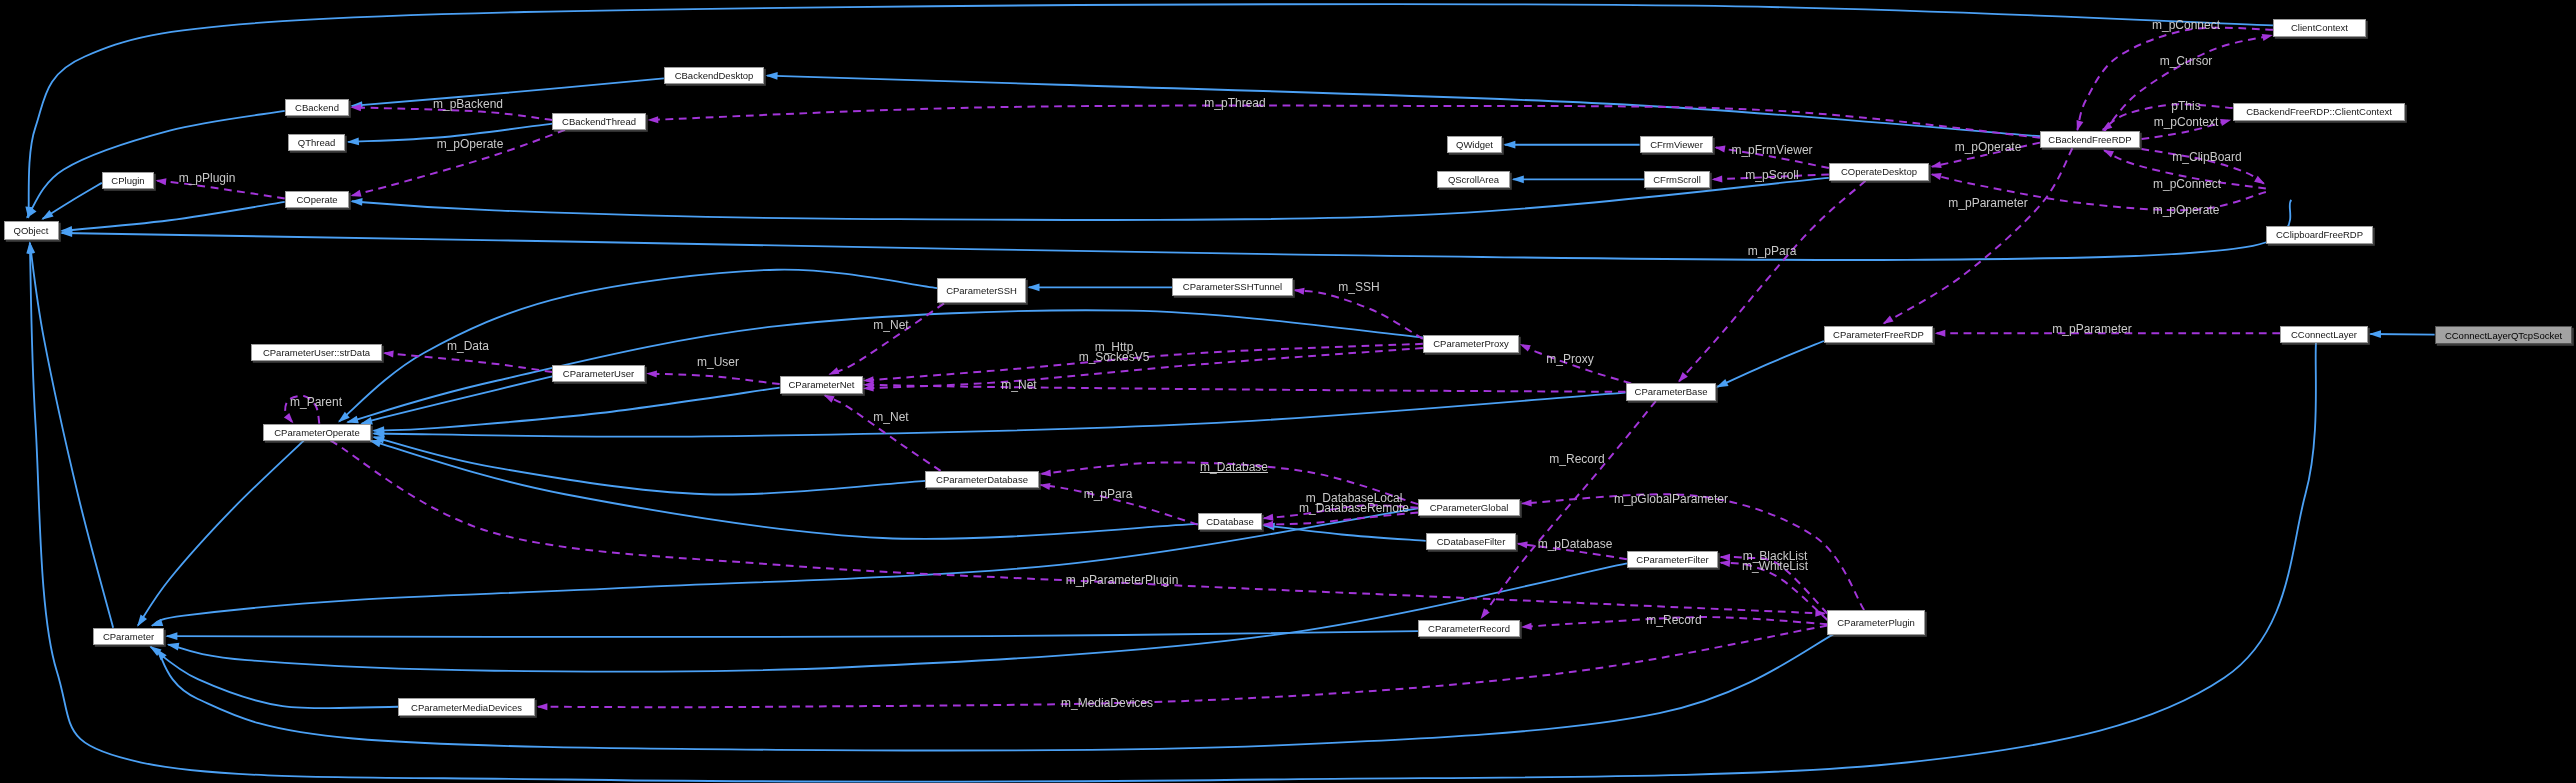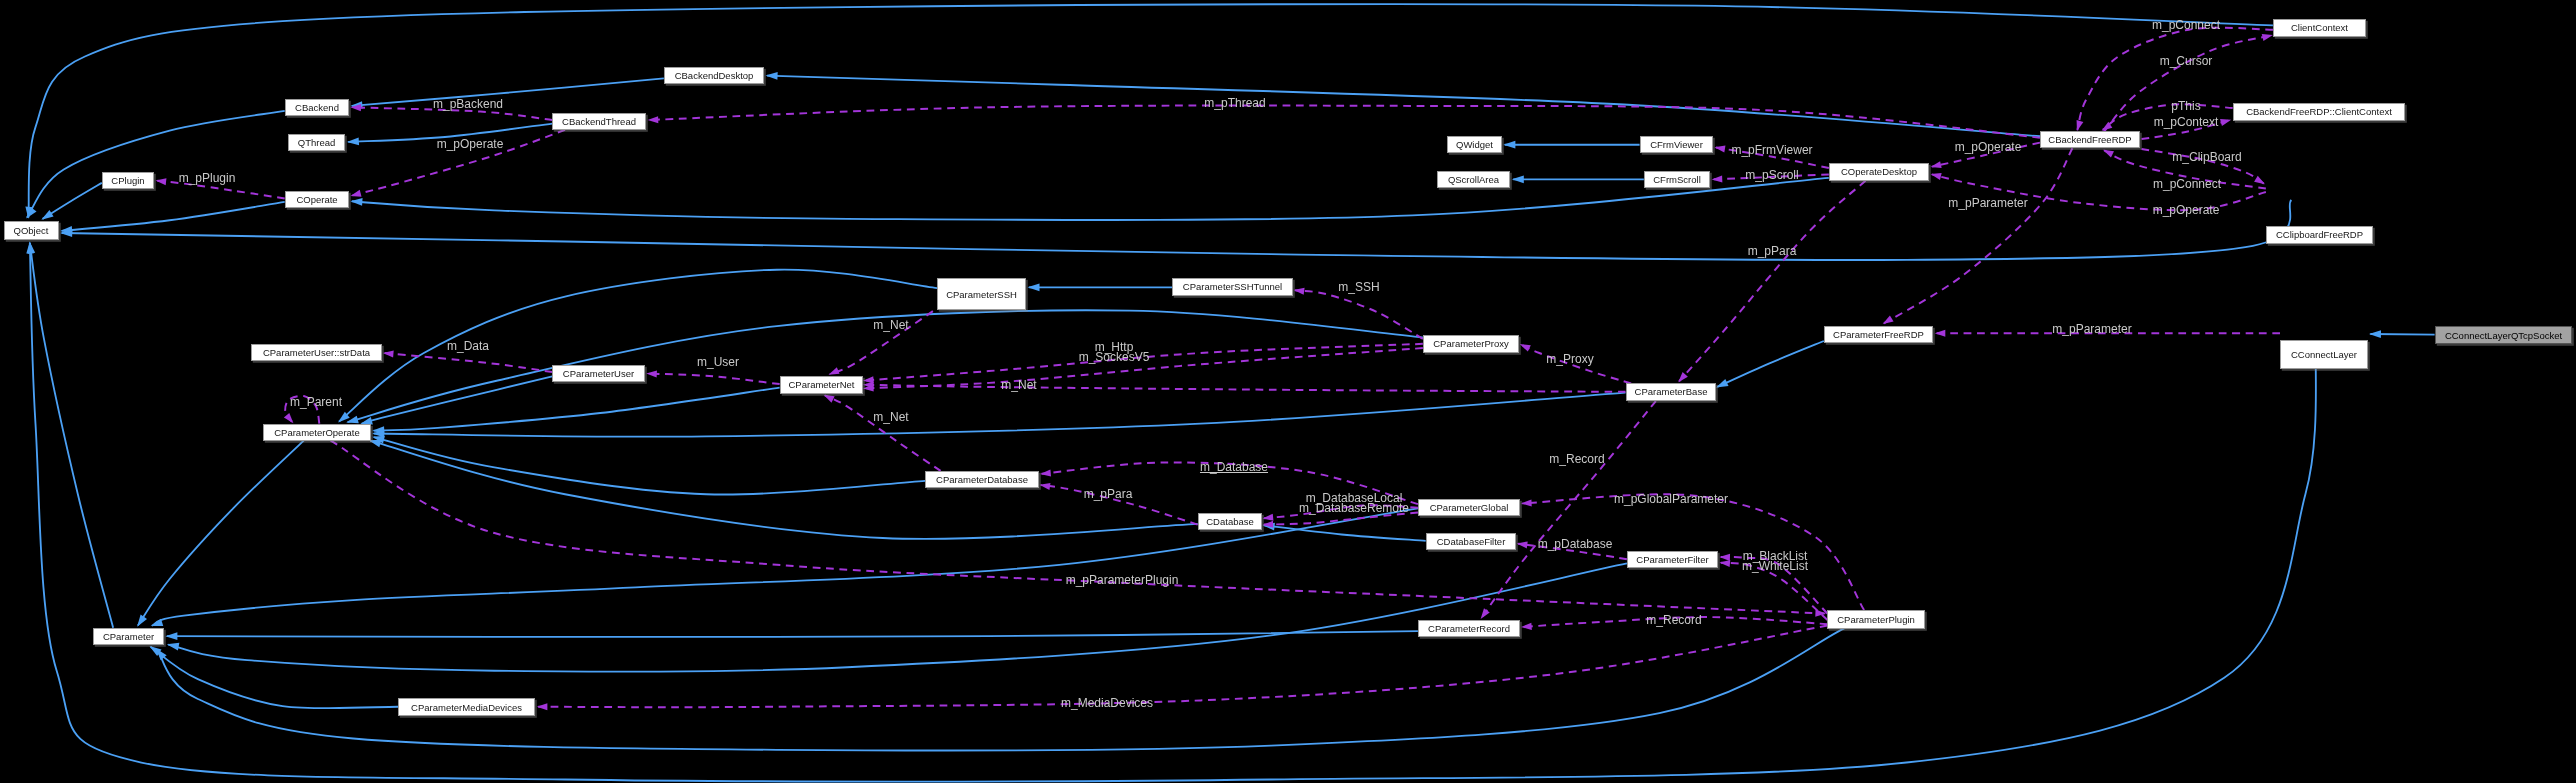--- a/index.html
+++ b/index.html
@@ -203,34 +203,34 @@
     <div class="node" style="left: 285px; top: 191px; width: 64px; height: 17px;">COperate</div>
     <div class="node" style="left: 1447px; top: 136px; width: 55px; height: 17px;">QWidget</div>
     <div class="node" style="left: 1640px; top: 136px; width: 73px; height: 17px;">CFrmViewer</div>
     <div class="node" style="left: 1437px; top: 171px; width: 73px; height: 17px;">QScrollArea</div>
     <div class="node" style="left: 1644px; top: 171px; width: 66px; height: 17px;">CFrmScroll</div>
     <div class="node" style="left: 1829px; top: 163px; width: 100px; height: 17.7px;">COperateDesktop</div>
     <div class="node" style="left: 2040px; top: 131px; width: 100px; height: 17px;">CBackendFreeRDP</div>
     <div class="node" style="left: 2273px; top: 19px; width: 93px; height: 17.7px;">ClientContext</div>
     <div class="node" style="left: 2233px; top: 103px; width: 172px; height: 17.7px;">CBackendFreeRDP::ClientContext</div>
     <div class="node" style="left: 2266px; top: 182px; width: 107px; height: 17.7px; margin-top: 44px;">CClipboardFreeRDP</div>
-    <div class="node" style="left: 937px; top: 278px; width: 89px; height: 32px;">CParameterSSH</div>
+    <div class="node" style="left: 937px; top: 278px; width: 89px; height: 25px;">CParameterSSH</div>
     <div class="node" style="left: 1172px; top: 278px; width: 121px; height: 17.7px;">CParameterSSHTunnel</div>
     <div class="node" style="left: 1423px; top: 335px; width: 96px; height: 17.7px;">CParameterProxy</div>
     <div class="node" style="left: 1626px; top: 383px; width: 90px; height: 17.7px;">CParameterBase</div>
     <div class="node" style="left: 251px; top: 344px; width: 131px; height: 17px;">CParameterUser::strData</div>
     <div class="node" style="left: 552px; top: 365px; width: 93px; height: 17px;">CParameterUser</div>
     <div class="node" style="left: 780px; top: 376px; width: 83px; height: 17.7px;">CParameterNet</div>
     <div class="node" style="left: 263px; top: 424px; width: 108px; height: 17px;">CParameterOperate</div>
     <div class="node" style="left: 1824px; top: 326px; width: 109px; height: 17px;">CParameterFreeRDP</div>
-    <div class="node" style="left: 2280px; top: 340px; width: 88px; height: 29px;">CConnectLayer</div>
+    <div class="node" style="left: 2280px; top: 326px; width: 88px; height: 17px;">CConnectLayer</div>
     <div class="node hl" style="left: 2435px; top: 326px; width: 137px; height: 18.4px;">CConnectLayerQTcpSocket</div>
     <div class="node" style="left: 925px; top: 471px; width: 114px; height: 17px;">CParameterDatabase</div>
     <div class="node" style="left: 1198px; top: 513px; width: 64px; height: 17px;">CDatabase</div>
     <div class="node" style="left: 1418px; top: 499px; width: 102px; height: 17px;">CParameterGlobal</div>
     <div class="node" style="left: 1426px; top: 533px; width: 90px; height: 17px;">CDatabaseFilter</div>
     <div class="node" style="left: 1627px; top: 551px; width: 91px; height: 17px;">CParameterFilter</div>
     <div class="node" style="left: 1418px; top: 620px; width: 102px; height: 17px;">CParameterRecord</div>
-    <div class="node" style="left: 1827px; top: 610px; width: 98px; height: 19px;">CParameterPlugin</div>
+    <div class="node" style="left: 1827px; top: 610px; width: 98px; height: 25px;">CParameterPlugin</div>
     <div class="node" style="left: 93px; top: 628px; width: 71px; height: 17px;">CParameter</div>
     <div class="node" style="left: 398px; top: 698px; width: 137px; height: 18.4px;">CParameterMediaDevices</div>
   </div>
 
 
 </body></html>

